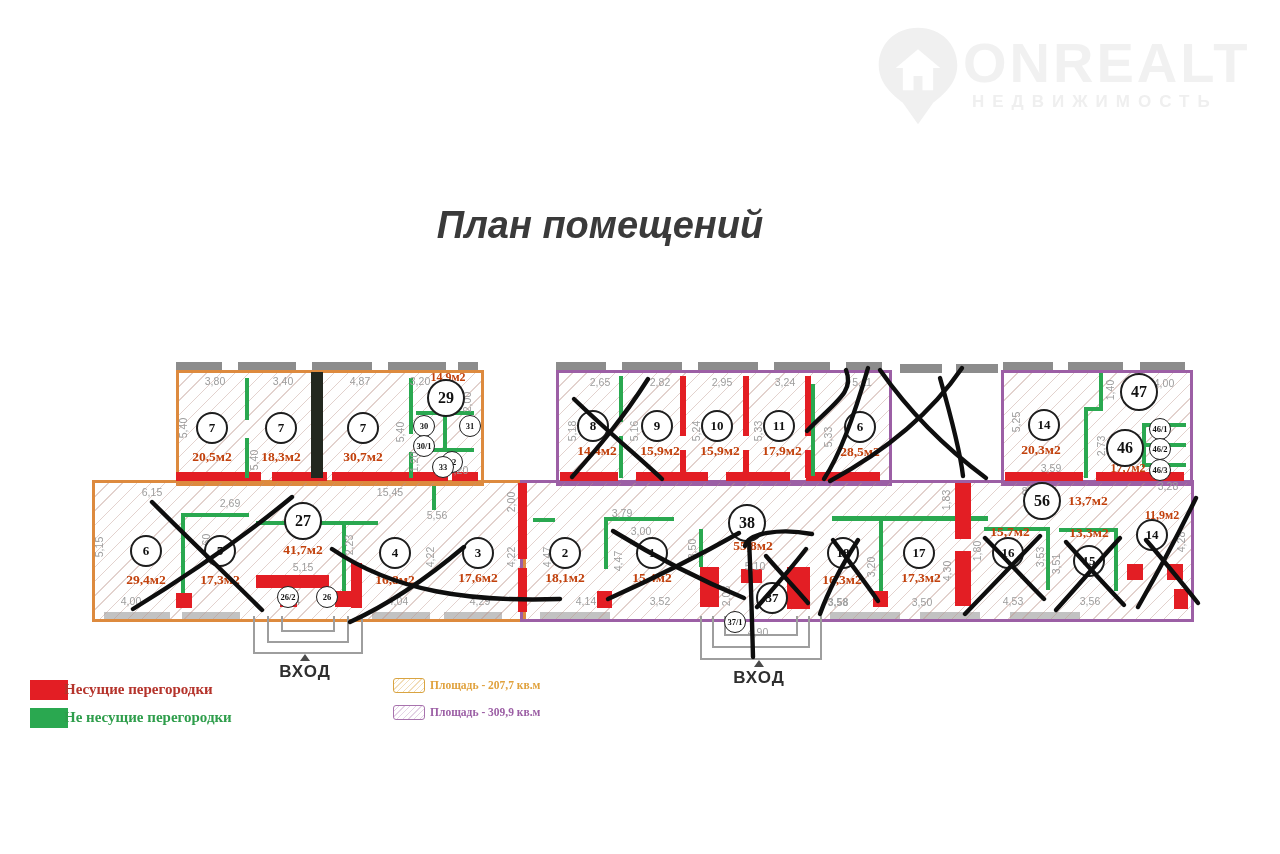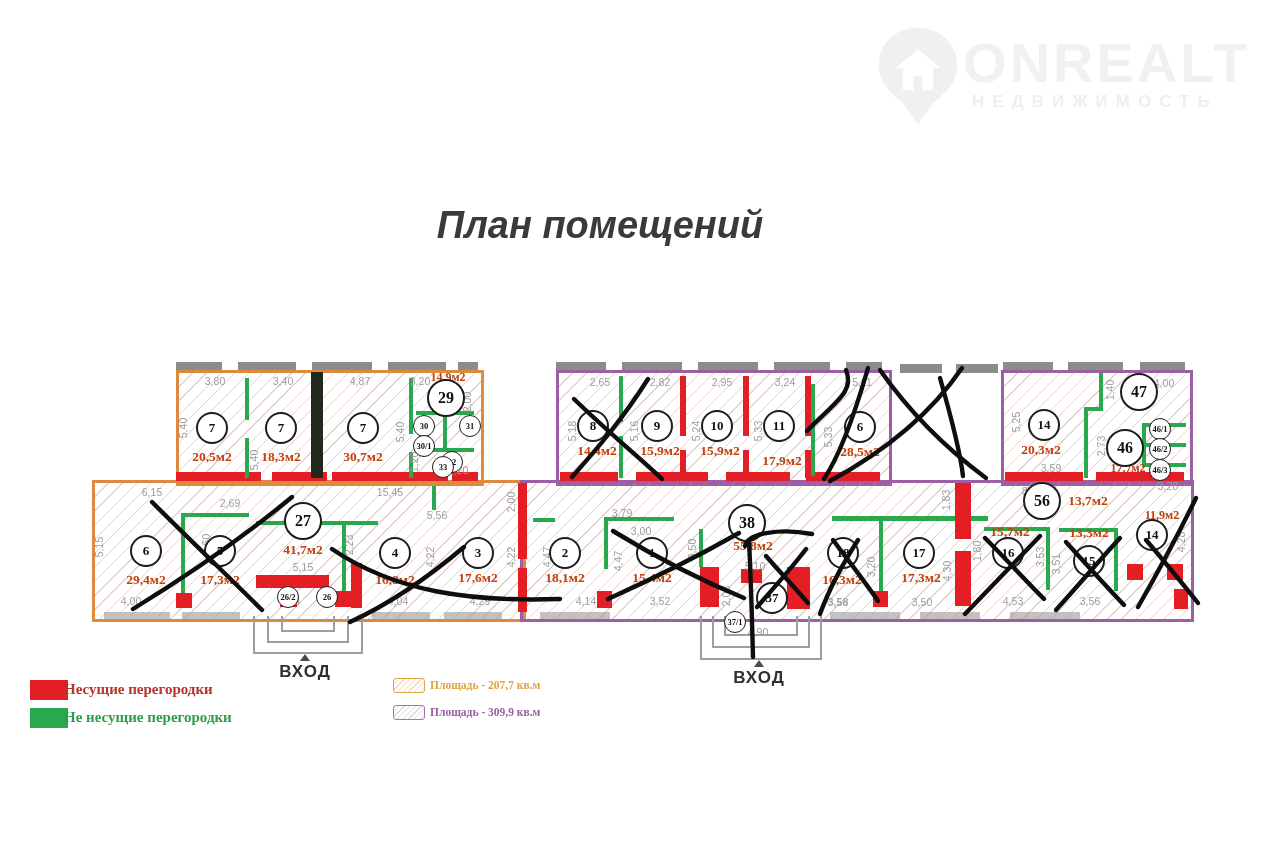--- a/index.html
+++ b/index.html
@@ -227,21 +227,21 @@
   <div class="area" style="left:363px;top:457px;">30,7м2</div>
   <div class="area" style="left:448px;top:377px;font-size:12px;">14,9м2</div>
   <div class="area" style="left:146px;top:580px;">29,4м2</div>
   <div class="area" style="left:220px;top:580px;">17,3м2</div>
   <div class="area" style="left:303px;top:550px;">41,7м2</div>
   <div class="area" style="left:395px;top:580px;">16,8м2</div>
   <div class="area" style="left:478px;top:578px;">17,6м2</div>
   <div class="area" style="left:597px;top:451px;">14,4м2</div>
   <div class="area" style="left:660px;top:451px;">15,9м2</div>
   <div class="area" style="left:720px;top:451px;">15,9м2</div>
-  <div class="area" style="left:782px;top:461px;">17,9м2</div>
+  <div class="area" style="left:782px;top:451px;">17,9м2</div>
   <div class="area" style="left:860px;top:452px;">28,5м2</div>
   <div class="area" style="left:1041px;top:450px;">20,3м2</div>
   <div class="area" style="left:1128px;top:468px;font-size:12px;">17,7м2</div>
   <div class="area" style="left:565px;top:578px;">18,1м2</div>
   <div class="area" style="left:652px;top:578px;">15,4м2</div>
   <div class="area" style="left:753px;top:546px;">55,8м2</div>
   <div class="area" style="left:842px;top:580px;">16,3м2</div>
   <div class="area" style="left:921px;top:578px;">17,3м2</div>
   <div class="area" style="left:1088px;top:501px;">13,7м2</div>
   <div class="area" style="left:1010px;top:532px;">15,7м2</div>

